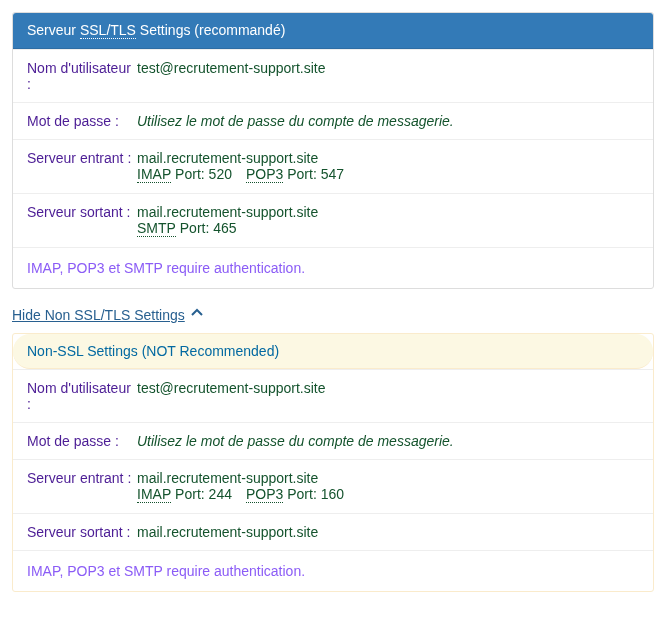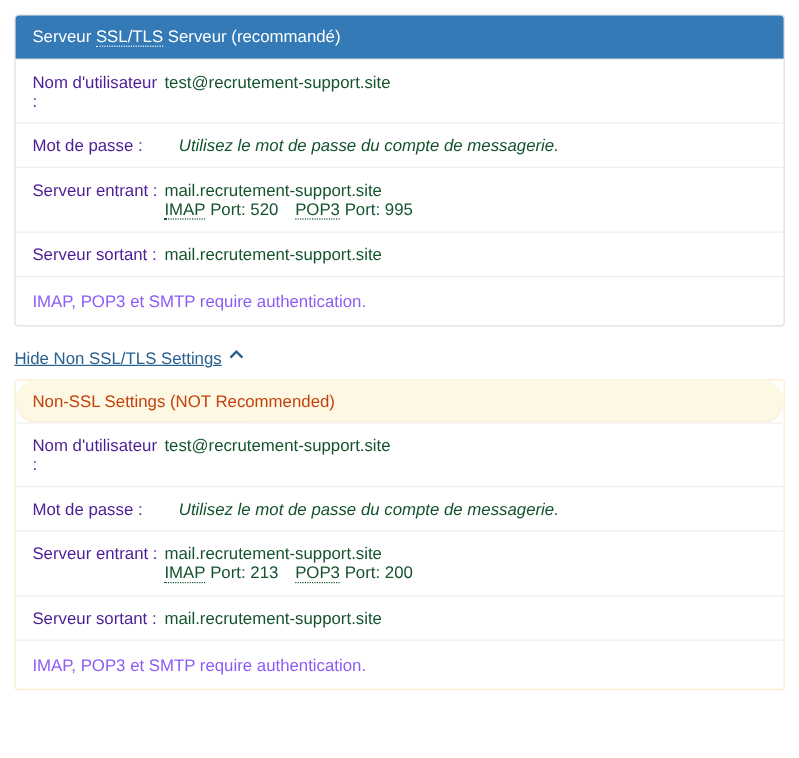--- a/index.html
+++ b/index.html
@@ -21,21 +21,21 @@
     padding: 9px 14px;
     font-size: 14px;
     color: #fff;
     background: #337ab7;
     border-bottom: 1px solid #2e6da4;
     border-top-left-radius: 3px;
     border-top-right-radius: 3px;
   }
   .panel-warning .panel-heading {
     background: #fcf8e3;
-    color: #c2410c;
+    color: #0369a1;
     border-bottom: 1px solid #faebcc;
     border-radius: 17px;
   }
   .panel-warning {
     border-color: #faebcc;
   }
   .abbr {
     border-bottom: 1px dotted currentColor;
     cursor: help;
     display: inline-block;
@@ -49,21 +49,21 @@
   .row:first-of-type { border-top: none; }
   .label {
     width: 110px;
     flex-shrink: 0;
     color: #4c1d95;
   }
   .value {
     flex: 1;
     color: #14532d;
   }
-  .value em { font-style: italic; margin-left: 12px; }
+  .value em { font-style: italic; }
   .note {
     padding: 12px 14px;
     border-top: 1px solid #eee;
     color: #8b5cf6;
   }
   .toggle-link {
     display: inline-flex;
     align-items: flex-start;
     color: #286090;
     text-decoration: underline;
@@ -82,47 +82,50 @@
   .gap { display: inline-block; width: 14px; }
 </style>
 </head>
 <body>
 
 
 
 
 <div class="panel">
   <div class="panel-heading">
-    <span>Serveur </span><span class="abbr">SSL/TLS</span><span> Serveur (recommandé)</span>
+    <span>Serveur </span><span class="abbr">SSL/TLS</span><span> Settings (recommandé)</span>
   </div>
 
   <div class="row">
     <div class="label">Nom d'utilisateur :</div>
     <div class="value">test@recrutement-support.site</div>
   </div>
 
   <div class="row">
     <div class="label">Mot de passe :</div>
     <div class="value"><em>Utilisez le mot de passe du compte de messagerie.</em></div>
   </div>
 
   <div class="row">
     <div class="label">Serveur entrant :</div>
     <div class="value">
       <div>mail.recrutement-support.site</div>
       <div>
-        <span class="portspan"><span class="abbr">IMAP</span><span> Port: </span><span>520</span></span><span class="gap"></span><span class="portspan"><span class="abbr">POP3</span><span> Port: </span><span>995</span></span>
+        <span class="portspan"><span class="abbr">IMAP</span><span> Port: </span><span>520</span></span><span class="gap"></span><span class="portspan"><span class="abbr">POP3</span><span> Port: </span><span>547</span></span>
       </div>
     </div>
   </div>
 
   <div class="row">
     <div class="label">Serveur sortant :</div>
     <div class="value">
       <div>mail.recrutement-support.site</div>
+      <div>
+        <span class="portspan"><span class="abbr">SMTP</span><span> Port: </span><span>465</span></span>
+      </div>
     </div>
   </div>
 
   <div class="note">IMAP, POP3 et SMTP require authentication.</div>
 </div>
 
 
 <a class="toggle-link">
   <span>Hide Non SSL/TLS Settings </span>
   <span class="chev">
@@ -144,21 +147,21 @@
   <div class="row">
     <div class="label">Mot de passe :</div>
     <div class="value"><em>Utilisez le mot de passe du compte de messagerie.</em></div>
   </div>
 
   <div class="row">
     <div class="label">Serveur entrant :</div>
     <div class="value">
       <div>mail.recrutement-support.site</div>
       <div>
-        <span class="portspan"><span class="abbr">IMAP</span><span> Port: </span><span>213</span></span><span class="gap"></span><span class="portspan"><span class="abbr">POP3</span><span> Port: </span><span>200</span></span>
+        <span class="portspan"><span class="abbr">IMAP</span><span> Port: </span><span>244</span></span><span class="gap"></span><span class="portspan"><span class="abbr">POP3</span><span> Port: </span><span>160</span></span>
       </div>
     </div>
   </div>
 
   <div class="row">
     <div class="label">Serveur sortant :</div>
     <div class="value">
       <div>mail.recrutement-support.site</div>
     </div>
   </div>

